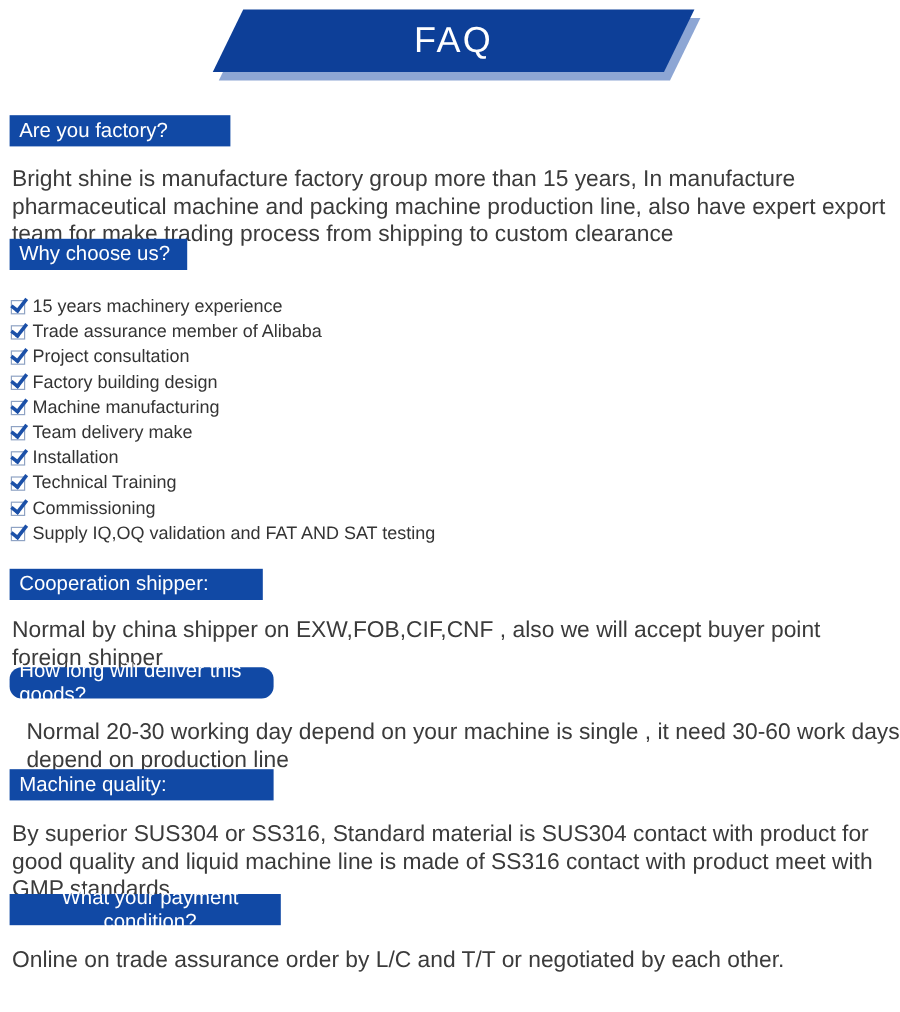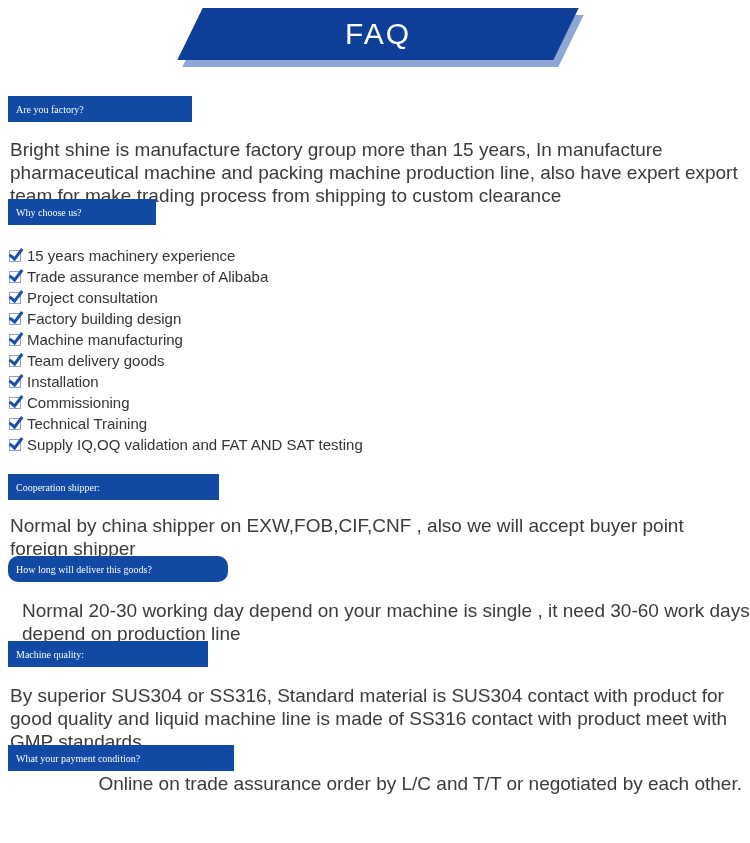--- a/index.html
+++ b/index.html
@@ -39,44 +39,43 @@
     color:#ffffff;
     font-size:30px;
     letter-spacing:2px;
   }
 
   
   .sec-head{
     position:absolute;left:8px;height:26px;
     background:var(--header-blue);
     color:#ffffff;
-    font-size:10px;
+    font-size:17px;
     display:flex;align-items:center;
     padding-left:8px;
-    font-family:Liberation Serif, serif;
   }
   .pos-h1{top:96px;width:184px;}
   .pos-h2{top:199px;width:148px;}
   .pos-h3{top:474px;width:211px;}
   .pos-h4{top:556px;width:220px;border-radius:10px;}
-  .pos-h5{top:641px;width:200px;}
+  .pos-h5{top:641px;width:220px;}
   .pos-h6{top:745px;width:226px;text-align:center;}
 
   
   .body-text{
     position:absolute;left:10px;width:732px;
     color:var(--text);
     font-size:19px;
     line-height:23px;
   }
   .pos-p1{top:138px;}
   .pos-p2{top:514px;}
   .pos-p3{top:599px;margin-left:12px;}
   .pos-p4{top:684px;}
-  .pos-p5{top:772px;text-align:right;}
+  .pos-p5{top:789px;}
 
   
   .checklist{
     position:absolute;left:9px;top:245px;width:700px;
     list-style:none;
   }
   .checklist li{
     display:flex;align-items:center;
     height:21px;
     color:#343434;
@@ -138,36 +137,36 @@
         <span>Factory building design</span>
       </li>
 
       <li>
         <span class="check-icon"></span>
         <span>Machine manufacturing</span>
       </li>
 
       <li>
         <span class="check-icon"></span>
-        <span>Team delivery goods</span>
+        <span>Team delivery make</span>
       </li>
 
       <li>
         <span class="check-icon"></span>
         <span>Installation</span>
       </li>
 
       <li>
         <span class="check-icon"></span>
-        <span>Commissioning</span>
+        <span>Technical Training</span>
       </li>
 
       <li>
         <span class="check-icon"></span>
-        <span>Technical Training</span>
+        <span>Commissioning</span>
       </li>
 
       <li>
         <span class="check-icon"></span>
         <span>Supply IQ,OQ validation and FAT AND SAT testing</span>
       </li>
     </ul>
 
   <div class="sec-head pos-h3">Cooperation shipper:</div>
   <p class="body-text pos-p2">Normal by china shipper on EXW,FOB,CIF,CNF , also we will accept buyer point foreign shipper</p>

